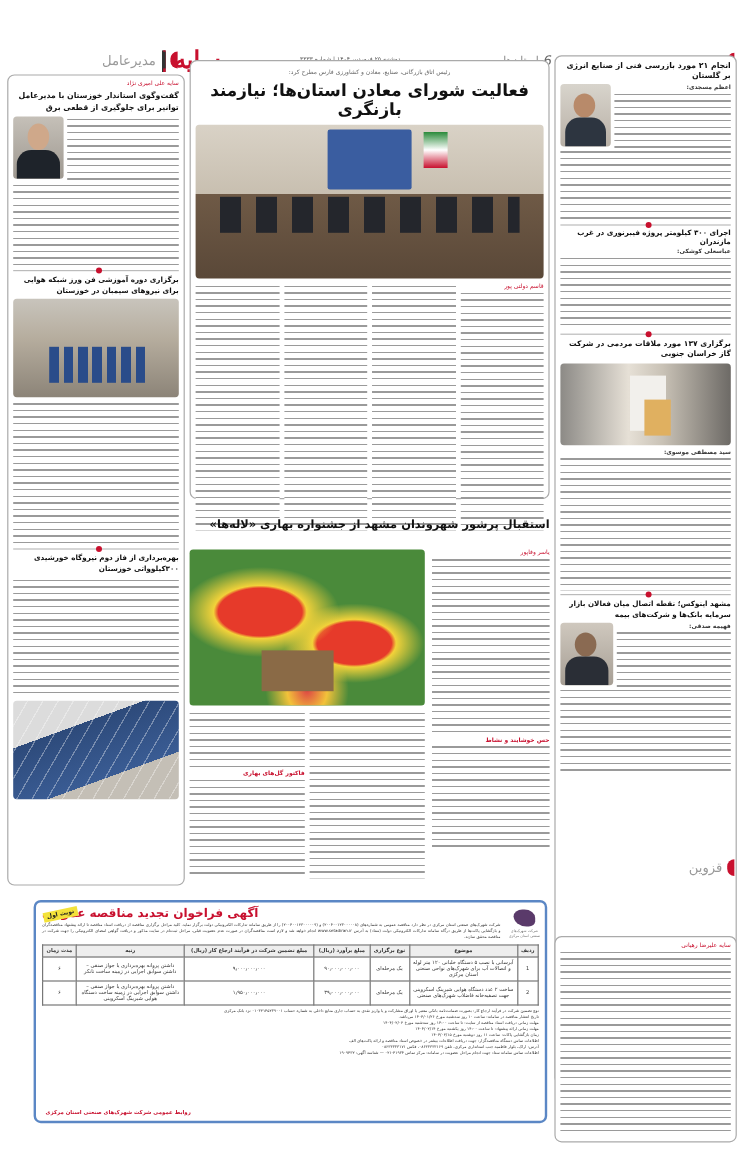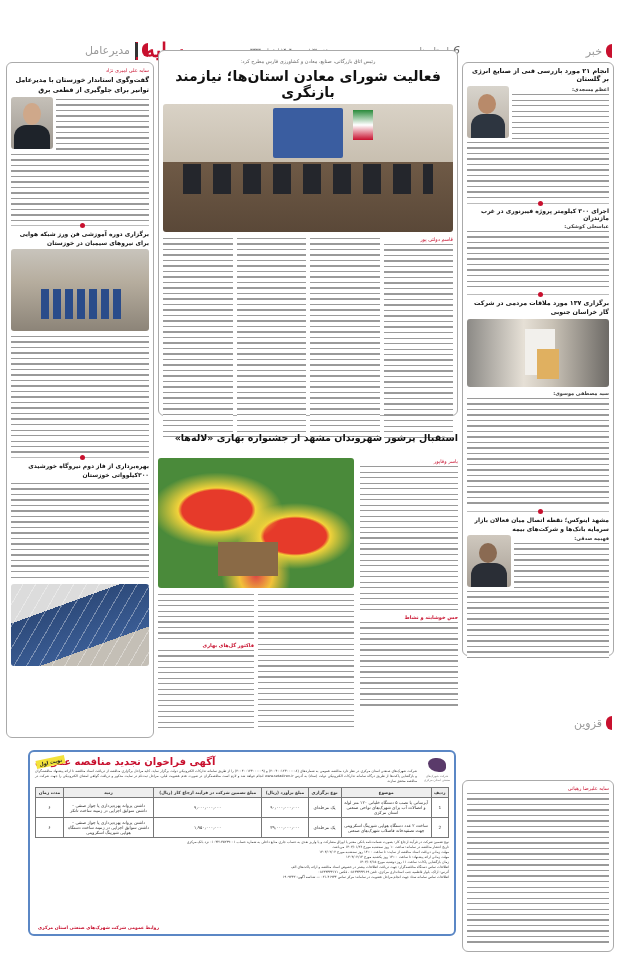--- a/index.html
+++ b/index.html
@@ -38,21 +38,21 @@
   <div class="abs" style="left:250px;top:7px;font-size:5px;color:#555">دوشنبه ۲۵ فروردین ۱۴۰۴ | شماره ۳۳۳۳</div>
   <div class="abs logo" style="left:145px;top:-2px">سایه</div>
   <div class="abs" style="left:135px;top:2px;width:3px;height:18px;background:#333;border-right:2px solid #c8102e"></div>
   <div class="sec-tab abs" style="left:85px;top:3px;flex-direction:row">
     <span class="sec-mark" style="border-radius:7px 0 0 7px"></span>
     <span class="sec-mark2"></span>
     <span style="font-size:11px;color:#999">مدیرعامل</span>
   </div>
 </div>
 
-<div class="abs box" style="left:462px;top:62px;width:152px;height:594px;padding:4px">
+<div class="abs box" style="left:462px;top:46px;width:152px;height:858px;padding:4px">
   <div class="ttl" style="font-size:6.5px;margin-bottom:3px">انجام ۲۱ مورد بازرسی فنی از صنایع انرژی بر گلستان</div>
   <div style="display:flex;gap:3px">
     <div style="flex:1">
       <div class="kicker" style="font-weight:bold;color:#333">اعظم مسجدی:</div>
       <div class="lines" style="height:48px"></div>
     </div>
     <div class="photo" style="width:42px;height:52px;background:linear-gradient(#d8d4cc,#b8b0a6);position:relative">
       <div style="position:absolute;left:11px;top:8px;width:18px;height:20px;border-radius:50%;background:#b88a6a"></div>
       <div style="position:absolute;left:4px;top:28px;width:34px;height:24px;border-radius:12px 12px 0 0;background:#2d3540"></div>
     </div>

